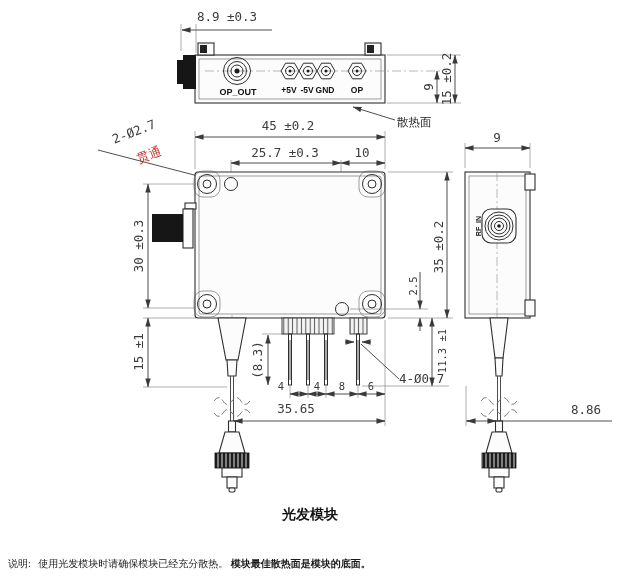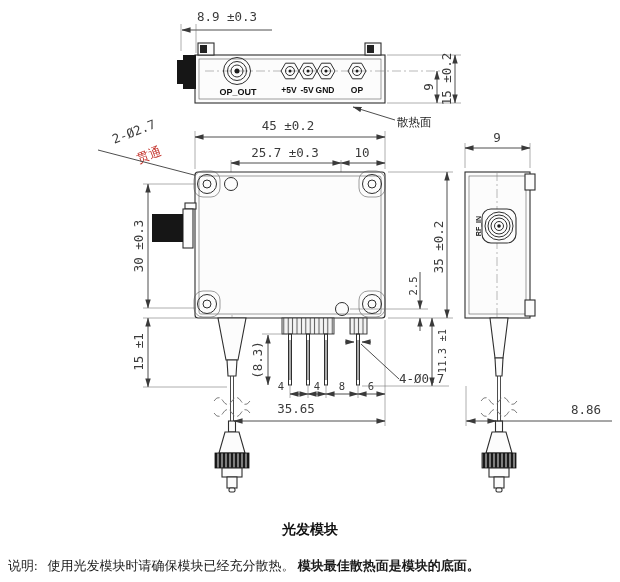--- a/index.html
+++ b/index.html
@@ -18,23 +18,23 @@
   .brk{stroke:#6f6f6f;stroke-width:0.9;fill:none;stroke-dasharray:7 3;}
   .pinline{stroke:#555;stroke-width:1;}
   
   text.d{font-family:"DejaVu Sans Mono",monospace;font-size:12.5px;fill:#3b3b3b;}
   text.dc{text-anchor:middle;}
   text.ds{font-size:10.5px;}
   text.lbl{font-family:"Liberation Sans",sans-serif;font-weight:bold;font-size:8.5px;fill:#111;text-anchor:middle;}
   text.cn{font-family:"Liberation Sans",sans-serif;font-size:11.5px;fill:#222;}
   text.red{fill:#c4342d;}
   text.conlbl{font-family:"Liberation Sans",sans-serif;font-weight:bold;font-size:7px;fill:#111;text-anchor:middle;}
-  .fig-title{position:absolute;top:521px;left:0;width:620px;text-align:center;
+  .fig-title{position:absolute;top:506px;left:0;width:620px;text-align:center;
              font-weight:bold;font-size:14px;color:#111;}
-  .note{position:absolute;top:557px;left:8px;width:604px;font-size:13px;color:#1a1a1a;
+  .note{position:absolute;top:557px;left:8px;width:604px;font-size:10px;color:#1a1a1a;
         font-family:"Liberation Serif",serif;}
   .note .bold2{font-family:"Liberation Sans",sans-serif;font-weight:bold;}
 </style>
 </head>
 <body>
 
 <div class="page">
 <svg width="620" height="545" viewBox="0 0 620 545">
   <defs>
     <marker id="arw" viewBox="0 0 10 6" refX="9.5" refY="3" markerWidth="10" markerHeight="6" orient="auto-start-reverse">

